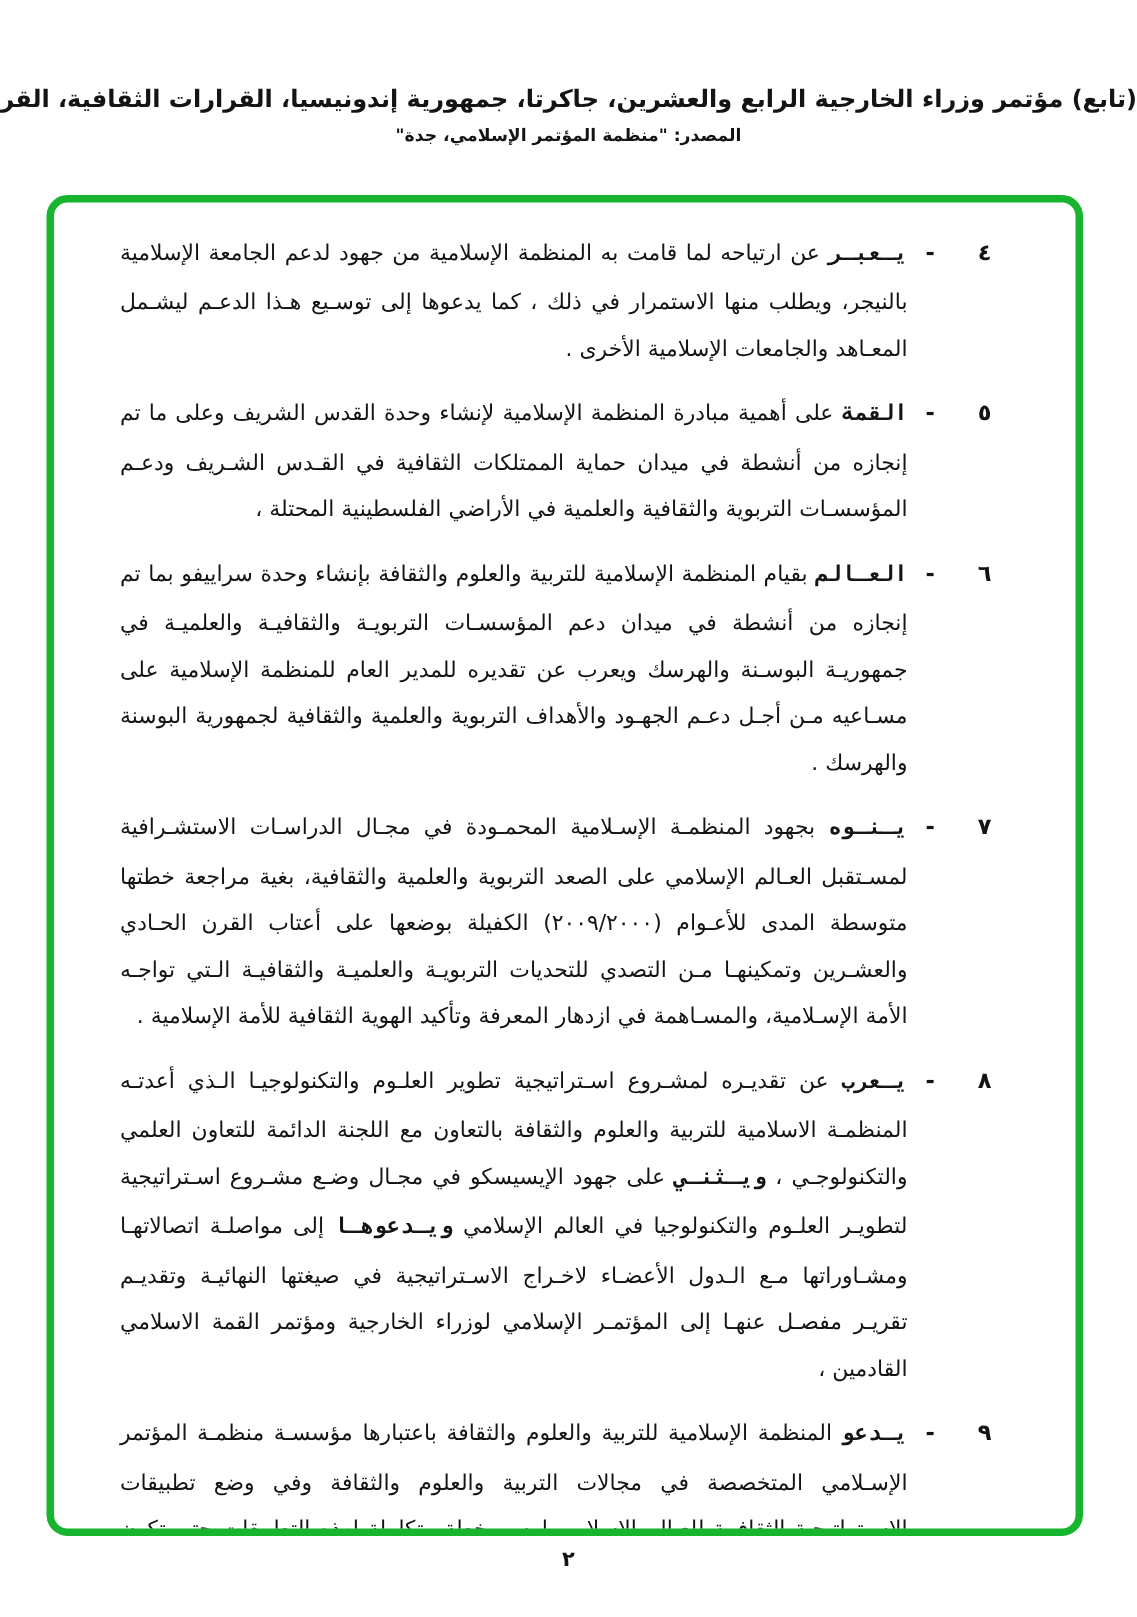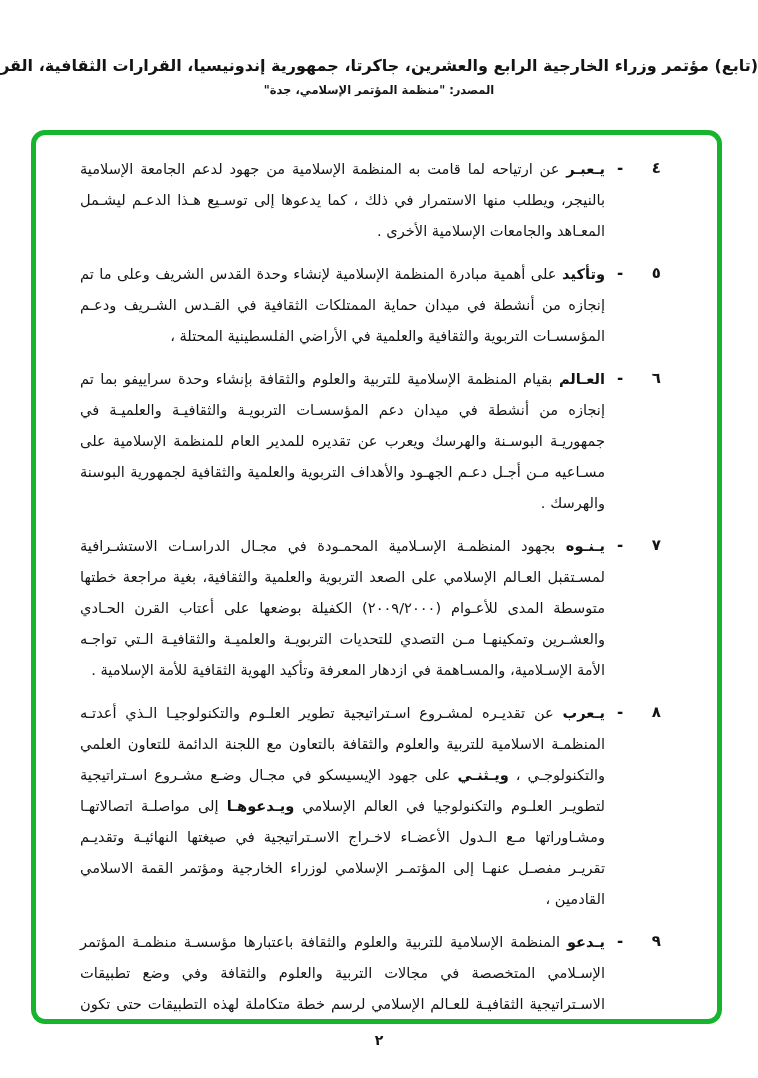--- a/index.html
+++ b/index.html
@@ -31,21 +31,21 @@
     flex:0 0 44px;width:44px;
     display:flex;justify-content:space-between;align-items:flex-start;
     font-size:15px;font-weight:bold;line-height:31px;
     margin-left:12px;
   }
   .body-text{
     flex:1;margin:0;
     font-size:14.6px;line-height:31px;
     text-align:justify;text-justify:inter-word;
   }
-  .body-text .b{font-weight:bold;}
+  .body-text .b{font-weight:bold;font-family:Liberation Mono, monospace;}
   .page-number{
     position:absolute;top:1032px;left:0;right:0;
     text-align:center;font-size:14px;font-weight:bold;
   }
 </style>
 </head>
 <body>
 
 <div class="doc-header">
   <div class="line1">(تابع) مؤتمر وزراء الخارجية الرابع والعشرين، جاكرتا، جمهورية إندونيسيا، القرارات الثقافية، القرار الرقم ٢٤/٣٣-ث</div>
@@ -59,21 +59,21 @@
           <span>٤</span>
           <span>-</span>
         </div>
         <p class="body-text"><span class="b">يـعبـر</span><span> عن ارتياحه لما قامت به المنظمة الإسلامية من جهود لدعم الجامعة الإسلامية بالنيجر، ويطلب منها الاستمرار في ذلك ، كما يدعوها إلى توسـيع هـذا الدعـم ليشـمل المعـاهد والجامعات الإسلامية الأخرى .</span></p>
       </div>
       <div class="item">
         <div class="marker">
           <span>٥</span>
           <span>-</span>
         </div>
-        <p class="body-text"><span class="b">وتأكيد</span><span> على أهمية مبادرة المنظمة الإسلامية لإنشاء وحدة القدس الشريف وعلى ما تم إنجازه من أنشطة في ميدان حماية الممتلكات الثقافية في القـدس الشـريف ودعـم المؤسسـات التربوية والثقافية والعلمية في الأراضي الفلسطينية المحتلة ،</span></p>
+        <p class="body-text"><span class="b">القمة</span><span> على أهمية مبادرة المنظمة الإسلامية لإنشاء وحدة القدس الشريف وعلى ما تم إنجازه من أنشطة في ميدان حماية الممتلكات الثقافية في القـدس الشـريف ودعـم المؤسسـات التربوية والثقافية والعلمية في الأراضي الفلسطينية المحتلة ،</span></p>
       </div>
       <div class="item">
         <div class="marker">
           <span>٦</span>
           <span>-</span>
         </div>
         <p class="body-text"><span class="b">العـالم</span><span> بقيام المنظمة الإسلامية للتربية والعلوم والثقافة بإنشاء وحدة سراييفو بما تم إنجازه من أنشطة في ميدان دعم المؤسسـات التربويـة والثقافيـة والعلميـة في جمهوريـة البوسـنة والهرسك ويعرب عن تقديره للمدير العام للمنظمة الإسلامية على مسـاعيه مـن أجـل دعـم الجهـود والأهداف التربوية والعلمية والثقافية لجمهورية البوسنة والهرسك .</span></p>
       </div>
       <div class="item">
         <div class="marker">

